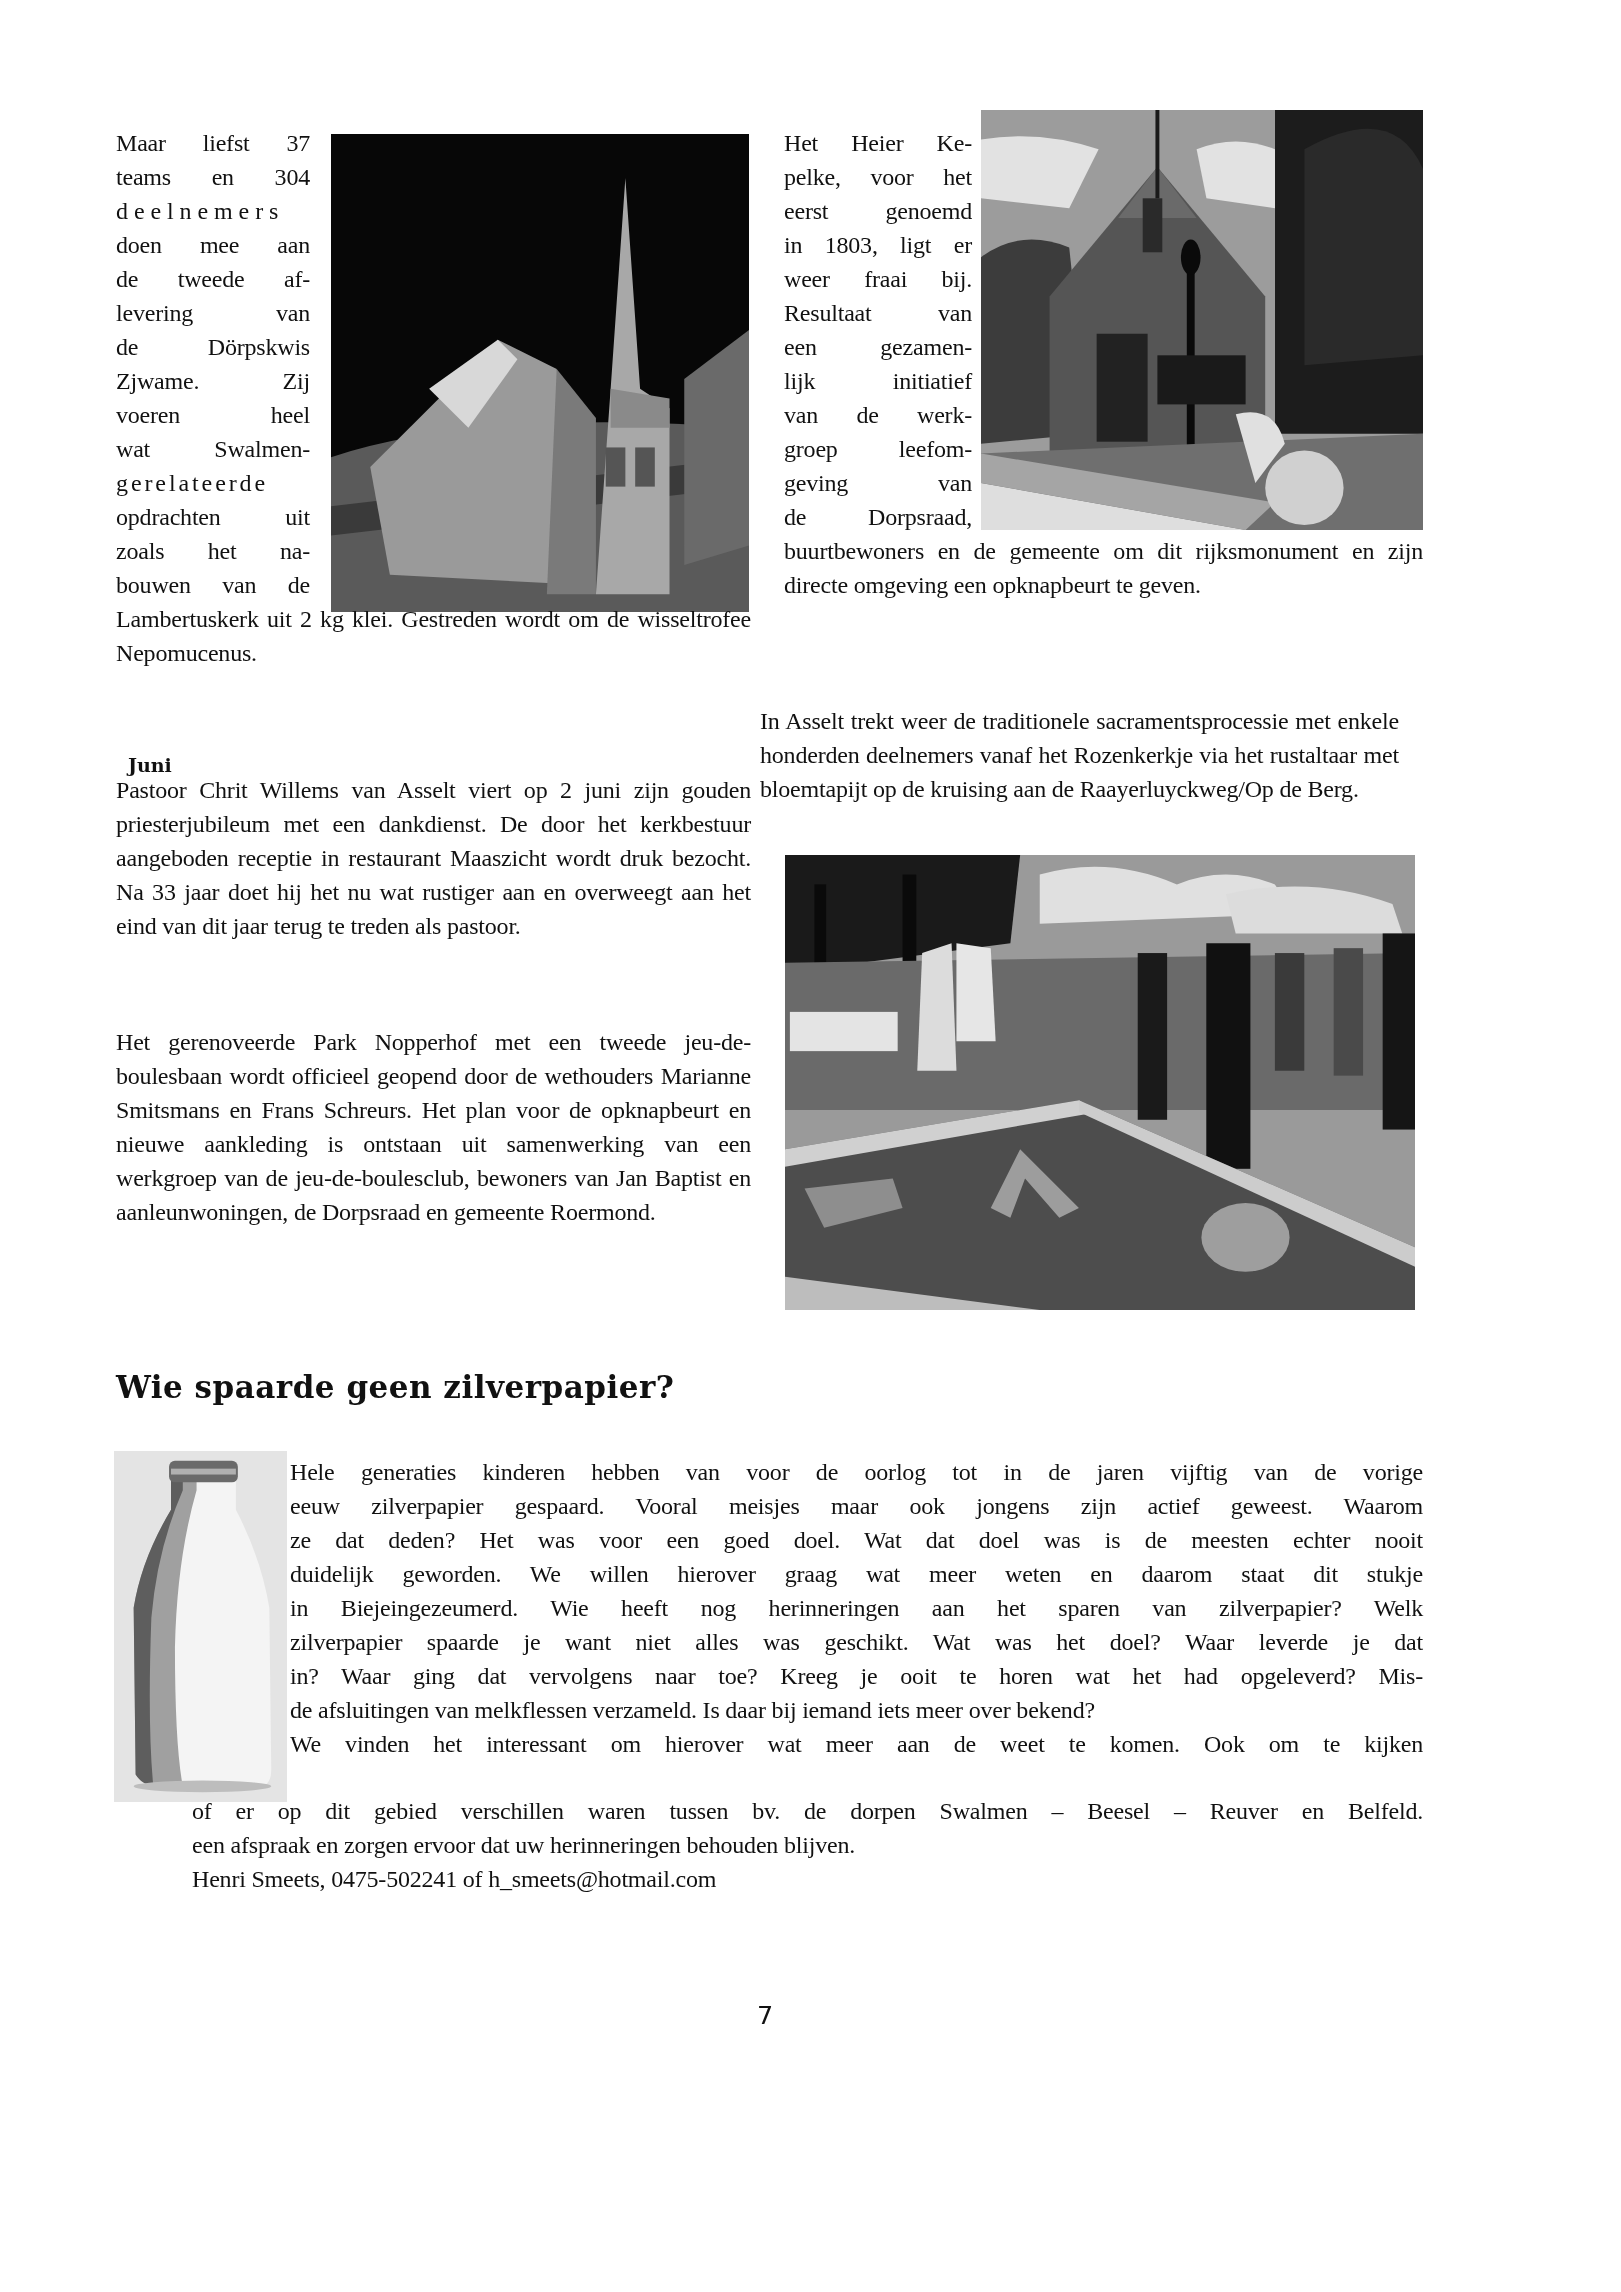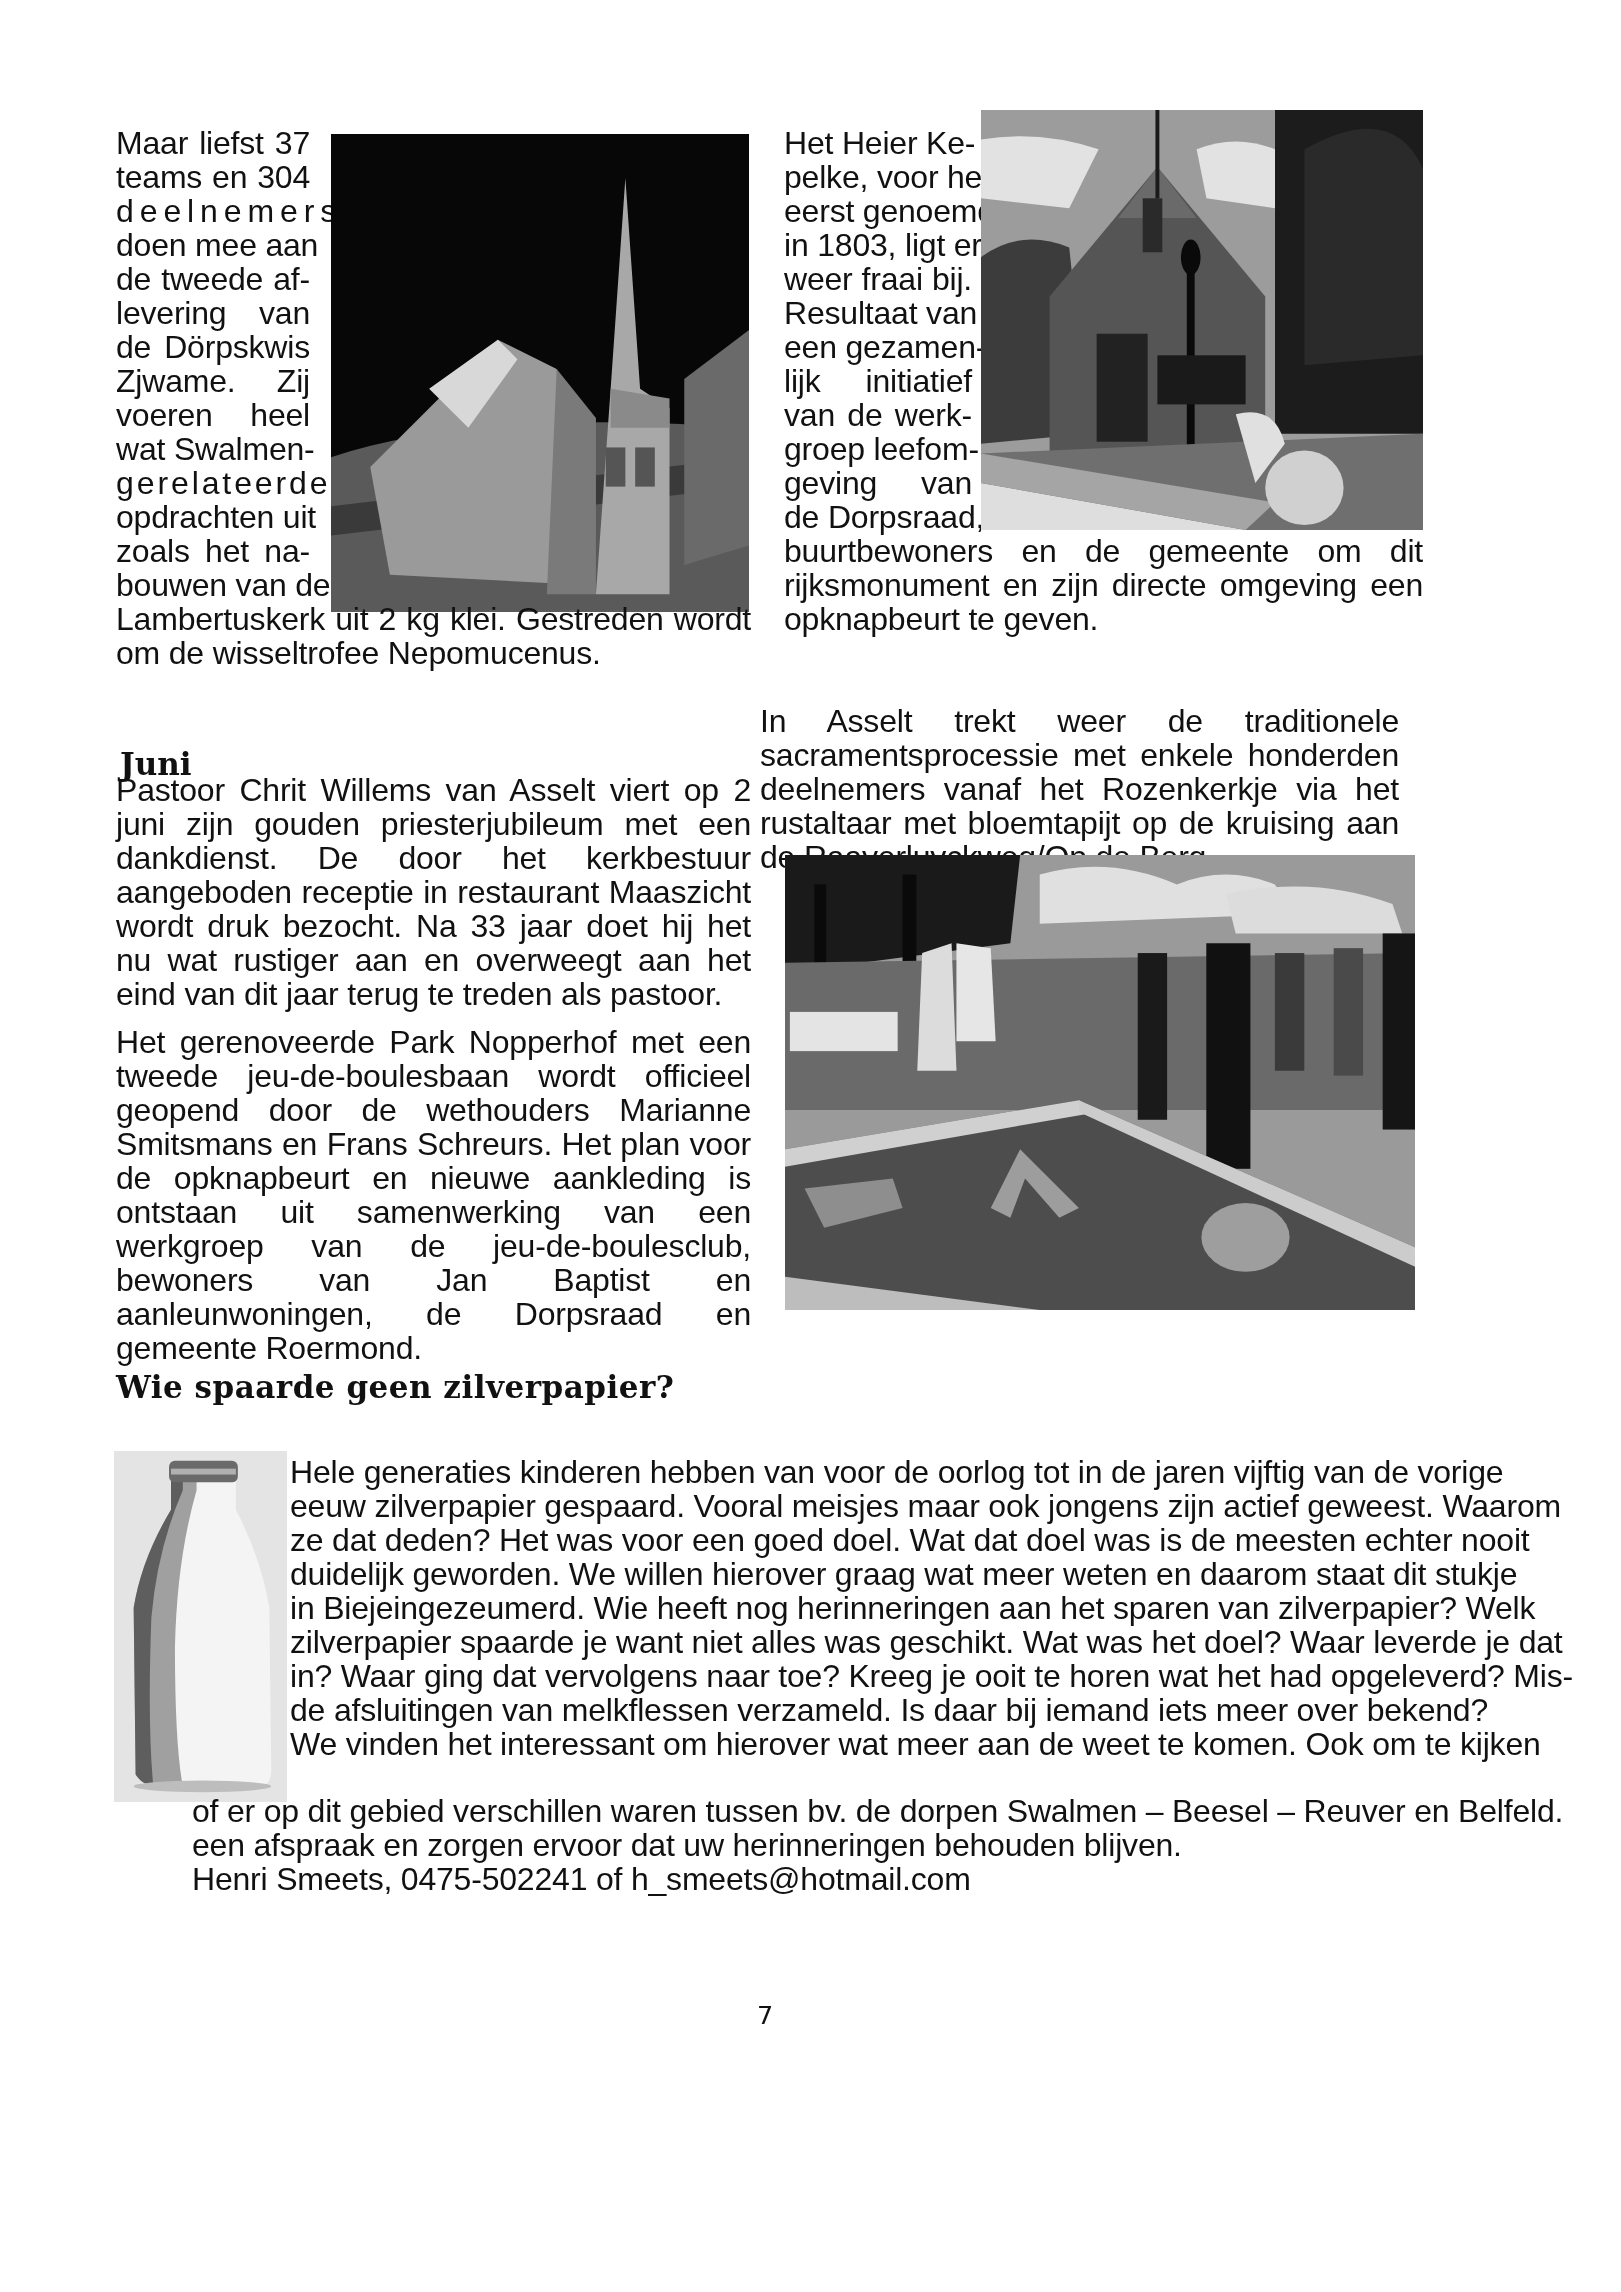--- a/index.html
+++ b/index.html
@@ -1,27 +1,27 @@
 <!DOCTYPE html>
 <html><head>
 <meta charset="utf-8">
 <style>
   html, body { margin: 0; padding: 0; background: #ffffff; }
   body { width: 1621px; height: 2293px; position: relative; overflow: hidden;
          font-family: "DejaVu Serif", "Liberation Serif", serif; color: #111; }
   .page { position: absolute; left: 0; top: 0; width: 1621px; height: 2293px; }
 
-  .txt { position: absolute; font-size: 32px; line-height: 34px; text-align: justify;
-         font-family: Liberation Sans, sans-serif; font-stretch: condensed;
+  .txt { position: absolute; font-size: 24px; line-height: 34px; text-align: justify;
+         font-family: Liberation Serif, serif; font-stretch: condensed;
          letter-spacing: -0.2px; }
   .txt p { margin: 0; }
   .just-line { display: block; text-align: justify; text-align-last: justify; height: 34px; white-space: nowrap; }
   .just-line.last { text-align-last: left; }
 
-  h3.sub { position: absolute; margin: 4px; font-weight: bold; font-size: 31px;
+  h3.sub { position: absolute; margin: 12px; font-weight: bold; font-size: 19px;
            font-family: "DejaVu Serif", serif; }
   h2.headline { position: absolute; margin: 0; font-weight: bold; font-size: 31px; letter-spacing: 0.5px;
                 font-family: "DejaVu Serif", serif; }
 
   .photo { position: absolute; overflow: hidden; }
   .photo svg { display: block; width: 100%; height: 100%; }
 
   .pagenum { position: absolute; font-size: 25.5px; font-family: "DejaVu Sans", sans-serif; }
 </style>
 </head>

